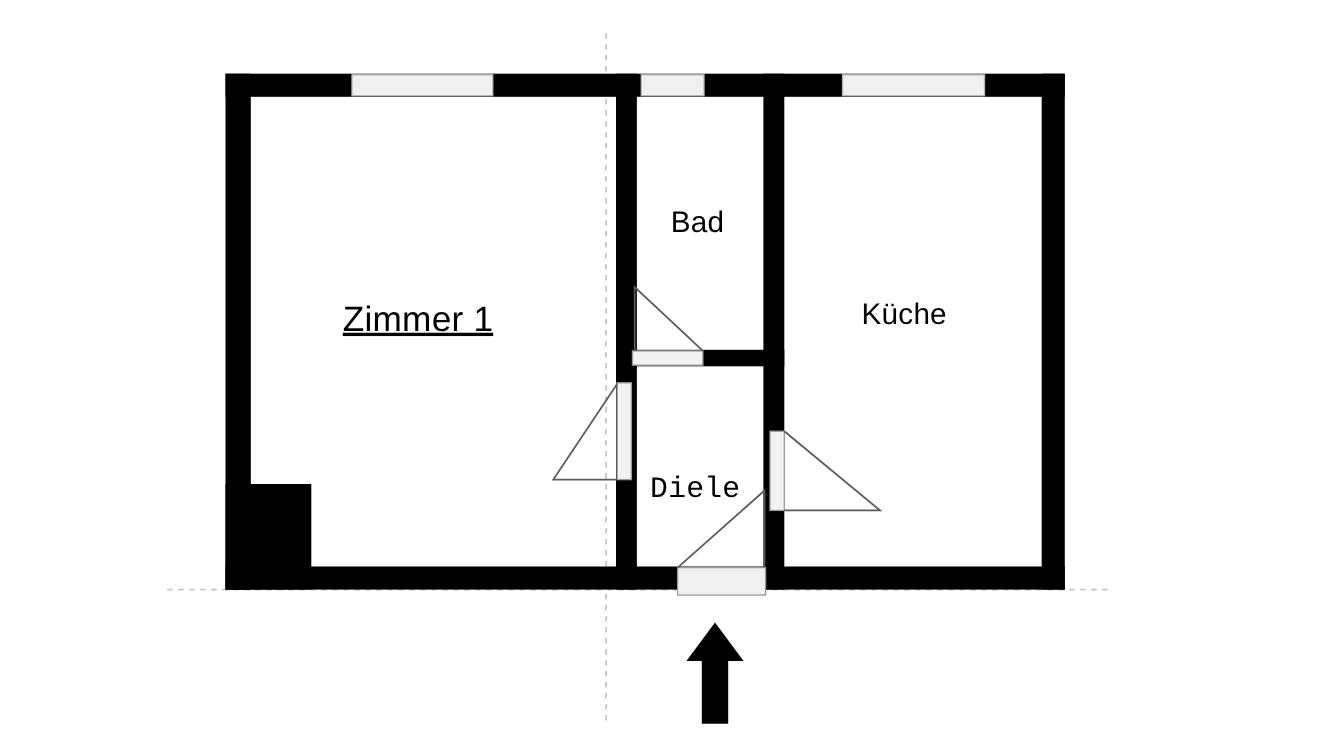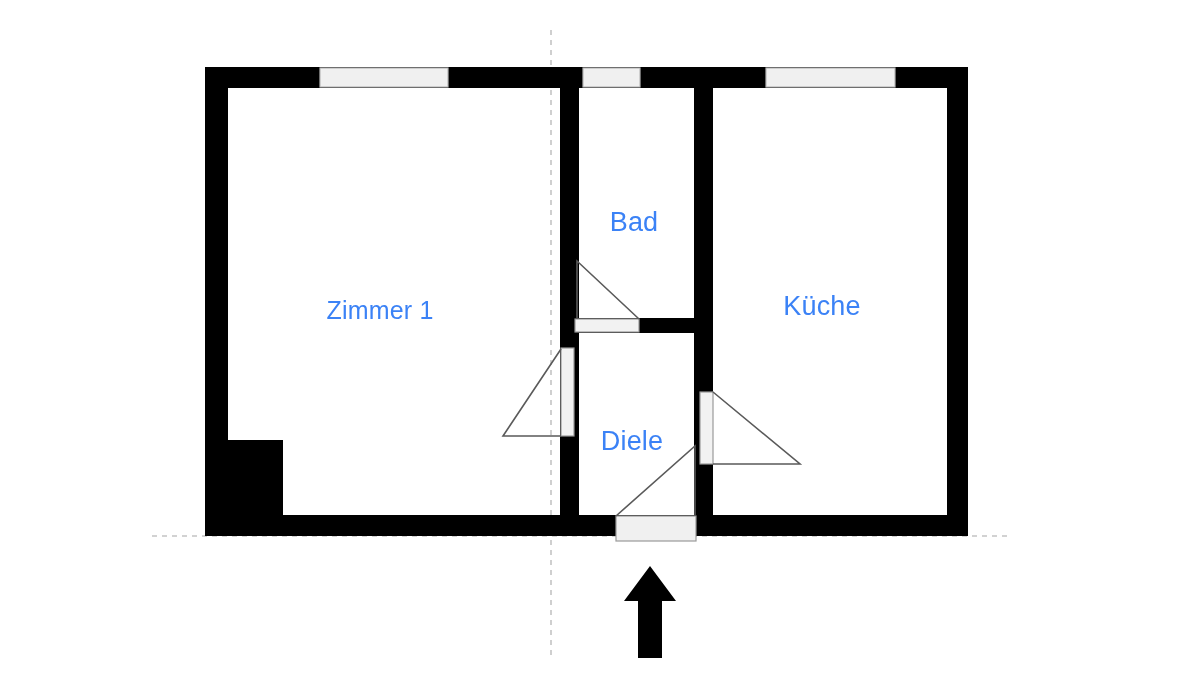--- a/index.html
+++ b/index.html
@@ -23,28 +23,27 @@
     position: absolute;
     left: 0;
     top: 0;
     width: 1200px;
     height: 675px;
     display: block;
   }
   .room-label {
     position: absolute;
     font-family: "Liberation Sans", sans-serif;
-    color: #3b82f6;
+    color: #000000;
     white-space: nowrap;
     transform: translate(-50%, -50%);
     letter-spacing: 0.2px;
     user-select: none;
-    margin-top: 20px;
   }
-  .label-zimmer1 { font-size: 25px; }
+  .label-zimmer1 { font-size: 32px; text-decoration: underline; }
   .label-bad     { font-size: 27px; }
   .label-kueche  { font-size: 27px; }
   .label-diele   { font-size: 27px; }
 </style>
 </head>
 <body>
 
 <div id="floorplan-root">
 
   <svg id="floorplan-svg" viewBox="0 0 1200 675">
@@ -101,15 +100,15 @@
 
     <g>
       <path d="M 650 566 L 676 601 L 662 601 L 662 658 L 638 658 L 638 601 L 624 601 Z" fill="#000000"></path>
     </g>
 
   </svg>
 
   <div class="room-label label-zimmer1" style="left:380px; top:290px;">Zimmer 1</div>
   <div class="room-label label-bad" style="left:634px; top:202px;">Bad</div>
   <div class="room-label label-kueche" style="left:822px; top:286px;">Küche</div>
-  <div class="room-label label-diele" style="left:632px; top:421px;">Diele</div>
+  <div class="room-label label-diele" style="left:632px; top:446px;font-family:Liberation Mono, monospace;">Diele</div>
 
 </div>
 
 </body></html>

